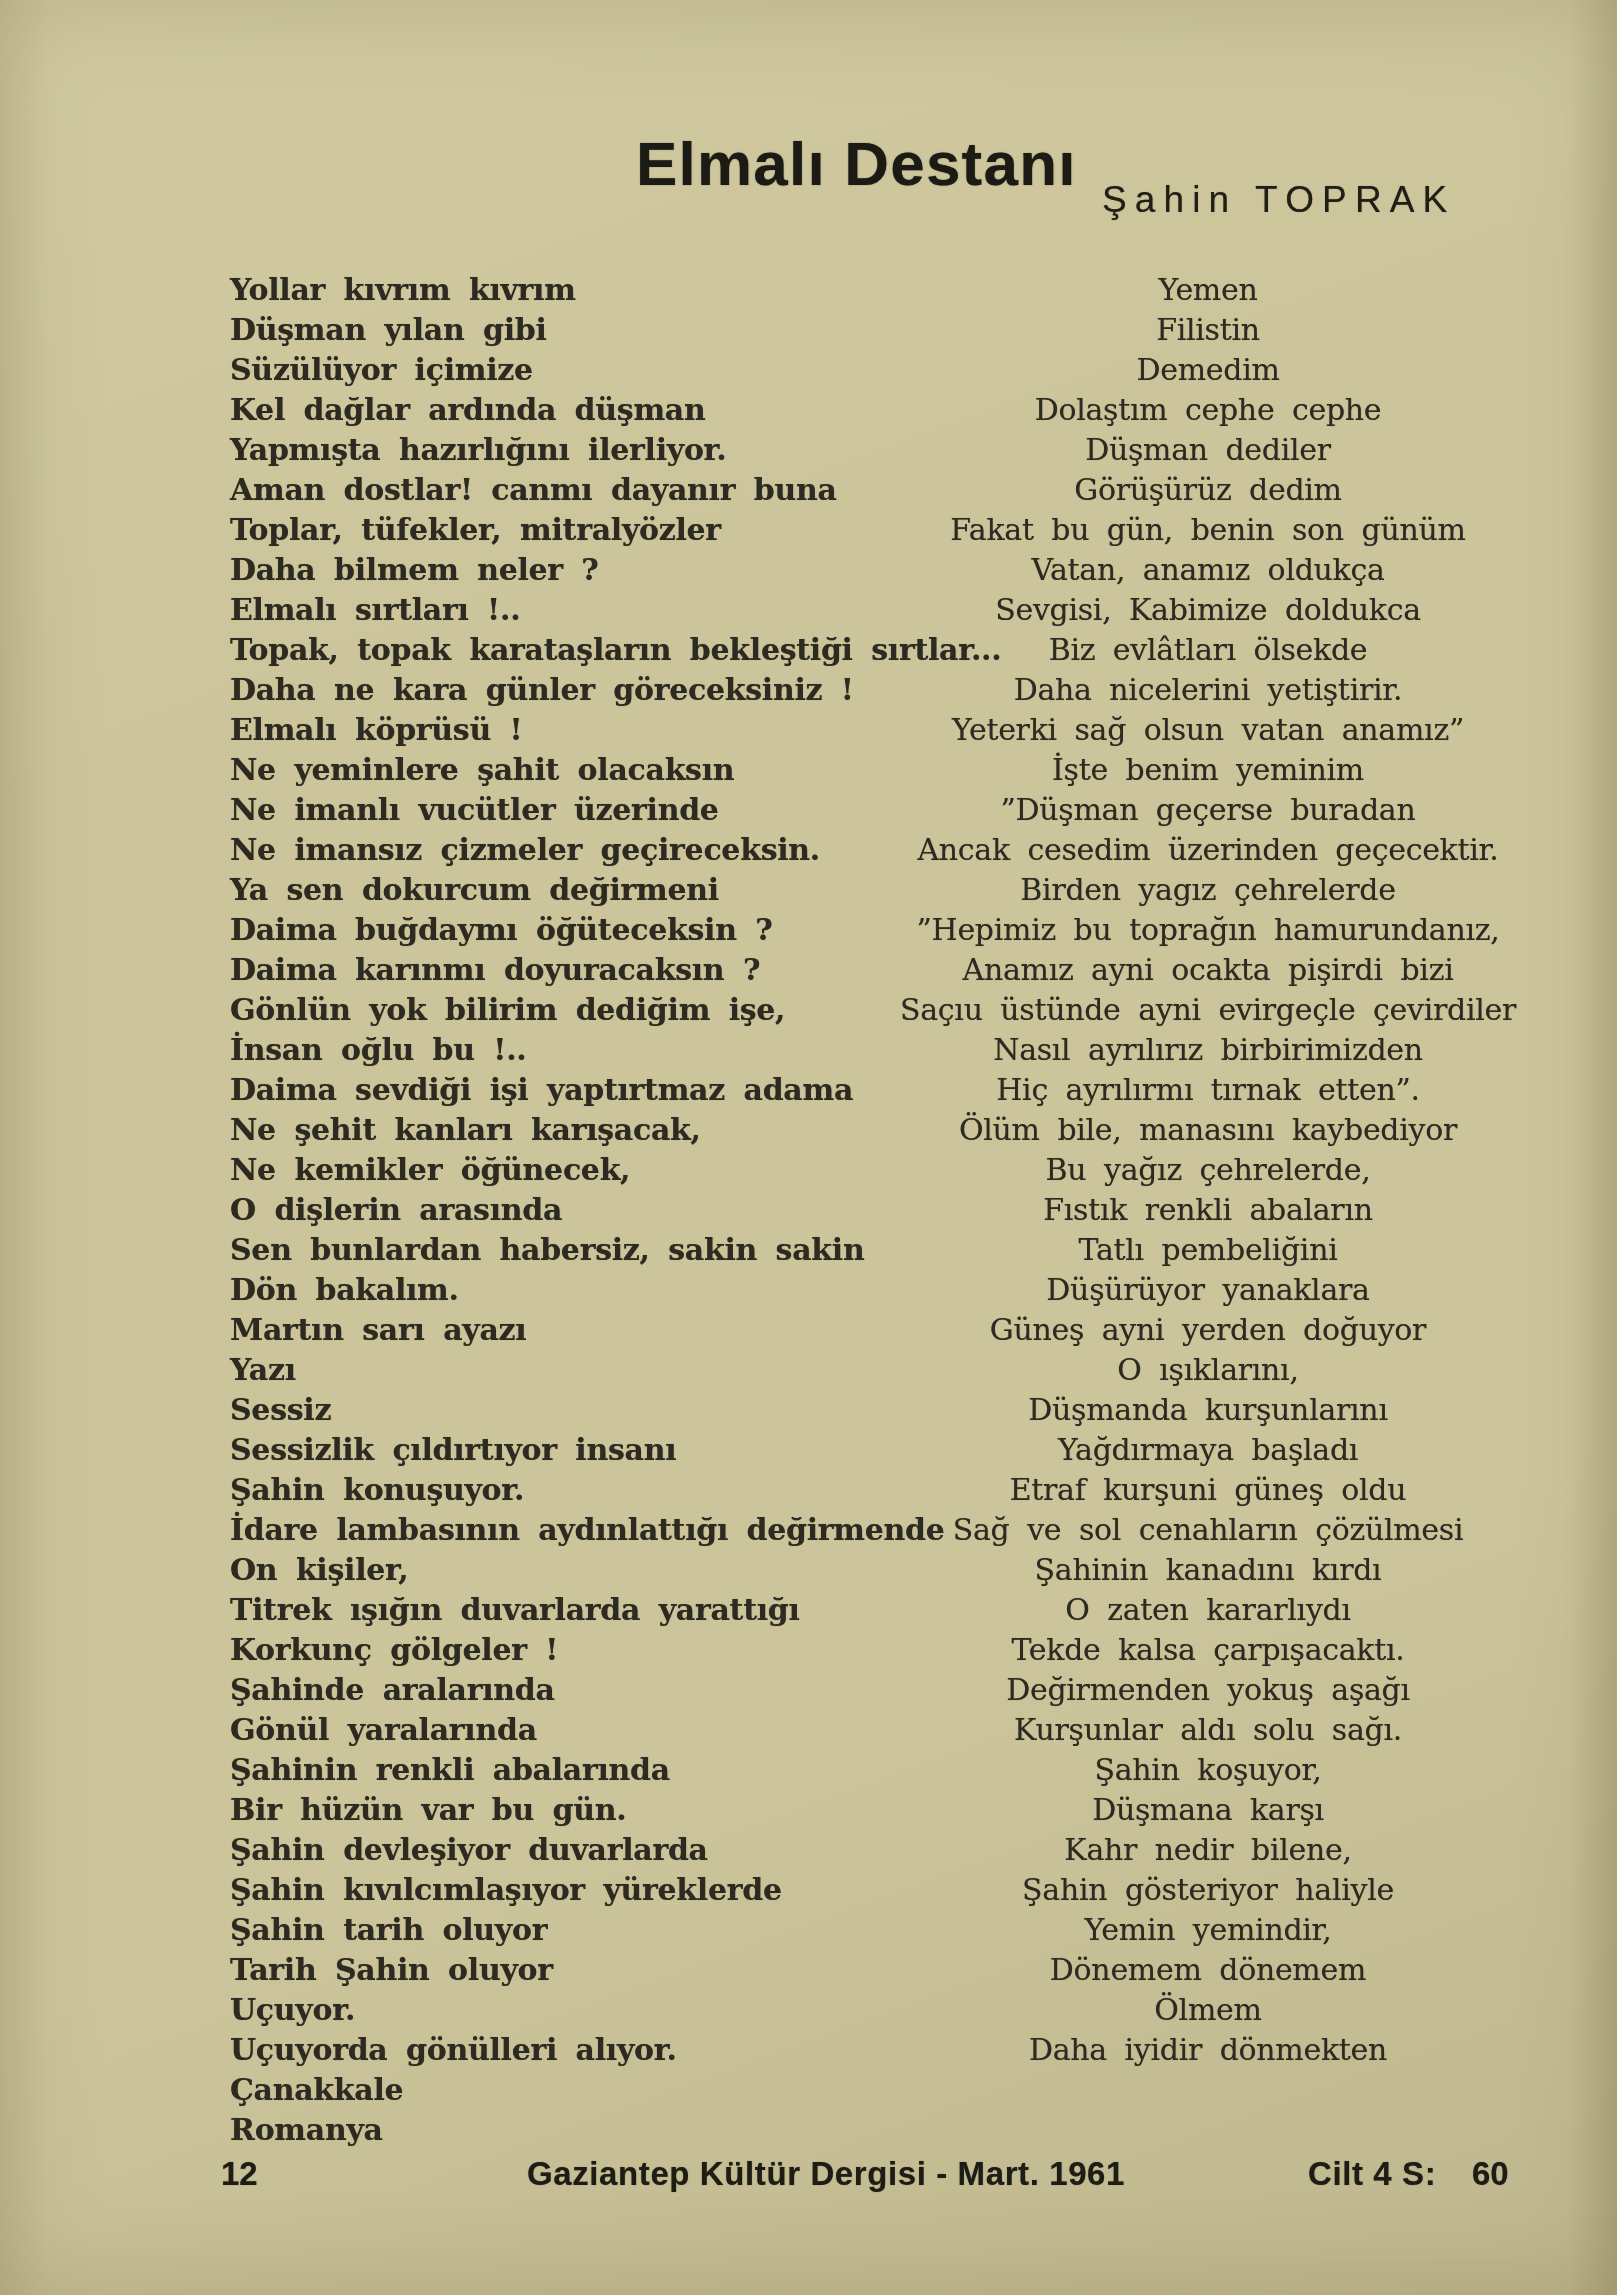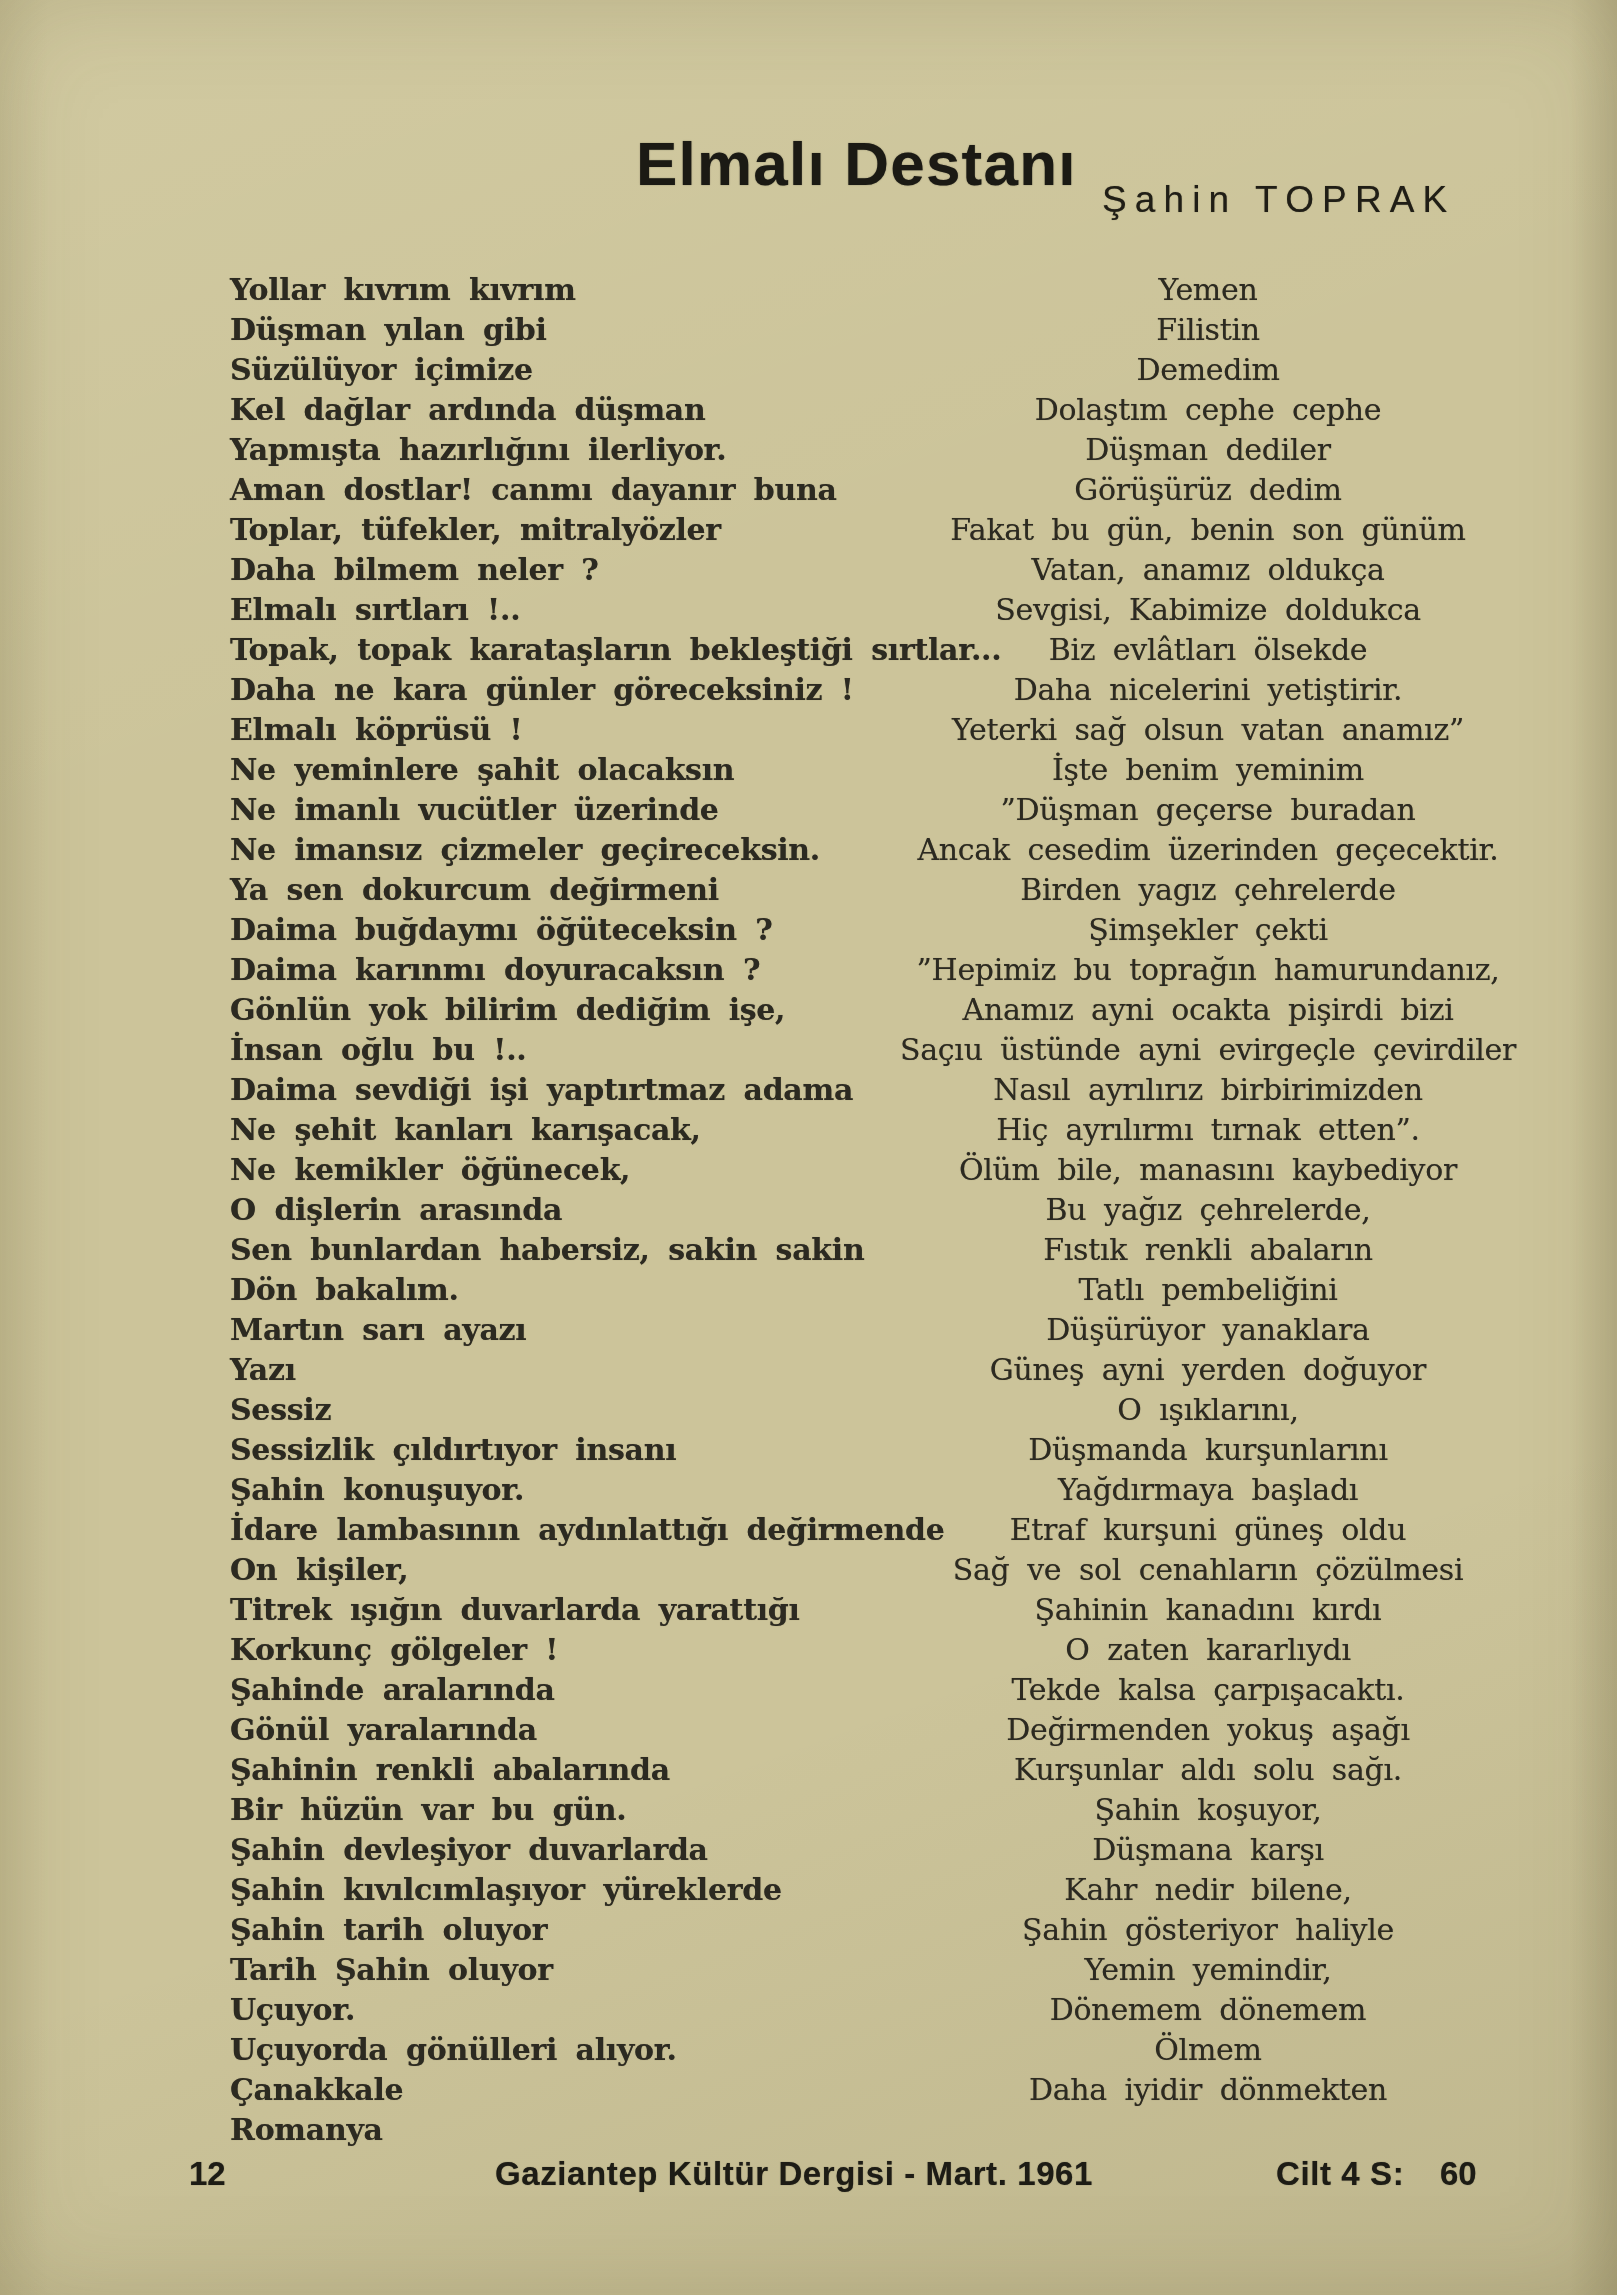--- a/index.html
+++ b/index.html
@@ -39,20 +39,21 @@
   }
   .col-left{left:230px;font-weight:bold;}
   .col-right{left:900px;text-align:center;}
   .poem-line{height:40px; white-space:nowrap;}
   .footer-item{
     position:absolute; top:2156px;
     font-family:"Liberation Sans", sans-serif;
     font-weight:bold; font-size:33px; line-height:1.1;
     color:#1d1c15; text-shadow:0 0 1px rgba(30,28,18,.55);
     white-space:nowrap;
+    margin-left:32px;
   }
   .footer-page-number{left:189px;}
   .footer-journal{left:495px; letter-spacing:0.6px;}
   .footer-volume{left:1276px; letter-spacing:0.6px;}
   .footer-issue{left:1440px;}
 </style>
 </head>
 <body>
 
 <div class="page">
@@ -121,21 +122,20 @@
       <div class="poem-line">Fakat bu gün, benin son günüm</div>
       <div class="poem-line">Vatan, anamız oldukça</div>
       <div class="poem-line">Sevgisi, Kabimize doldukca</div>
       <div class="poem-line">Biz evlâtları ölsekde</div>
       <div class="poem-line">Daha nicelerini yetiştirir.</div>
       <div class="poem-line">Yeterki sağ olsun vatan anamız”</div>
       <div class="poem-line">İşte benim yeminim</div>
       <div class="poem-line">”Düşman geçerse buradan</div>
       <div class="poem-line">Ancak cesedim üzerinden geçecektir.</div>
       <div class="poem-line">Birden yagız çehrelerde</div>
-      <div class="poem-line">Şimşekler çekti</div>
       <div class="poem-line">”Hepimiz bu toprağın hamurundanız,</div>
       <div class="poem-line">Anamız ayni ocakta pişirdi bizi</div>
       <div class="poem-line">Saçıu üstünde ayni evirgeçle çevirdiler</div>
       <div class="poem-line">Nasıl ayrılırız birbirimizden</div>
       <div class="poem-line">Hiç ayrılırmı tırnak etten”.</div>
       <div class="poem-line">Ölüm bile, manasını kaybediyor</div>
       <div class="poem-line">Bu yağız çehrelerde,</div>
       <div class="poem-line">Fıstık renkli abaların</div>
       <div class="poem-line">Tatlı pembeliğini</div>
       <div class="poem-line">Düşürüyor yanaklara</div>

